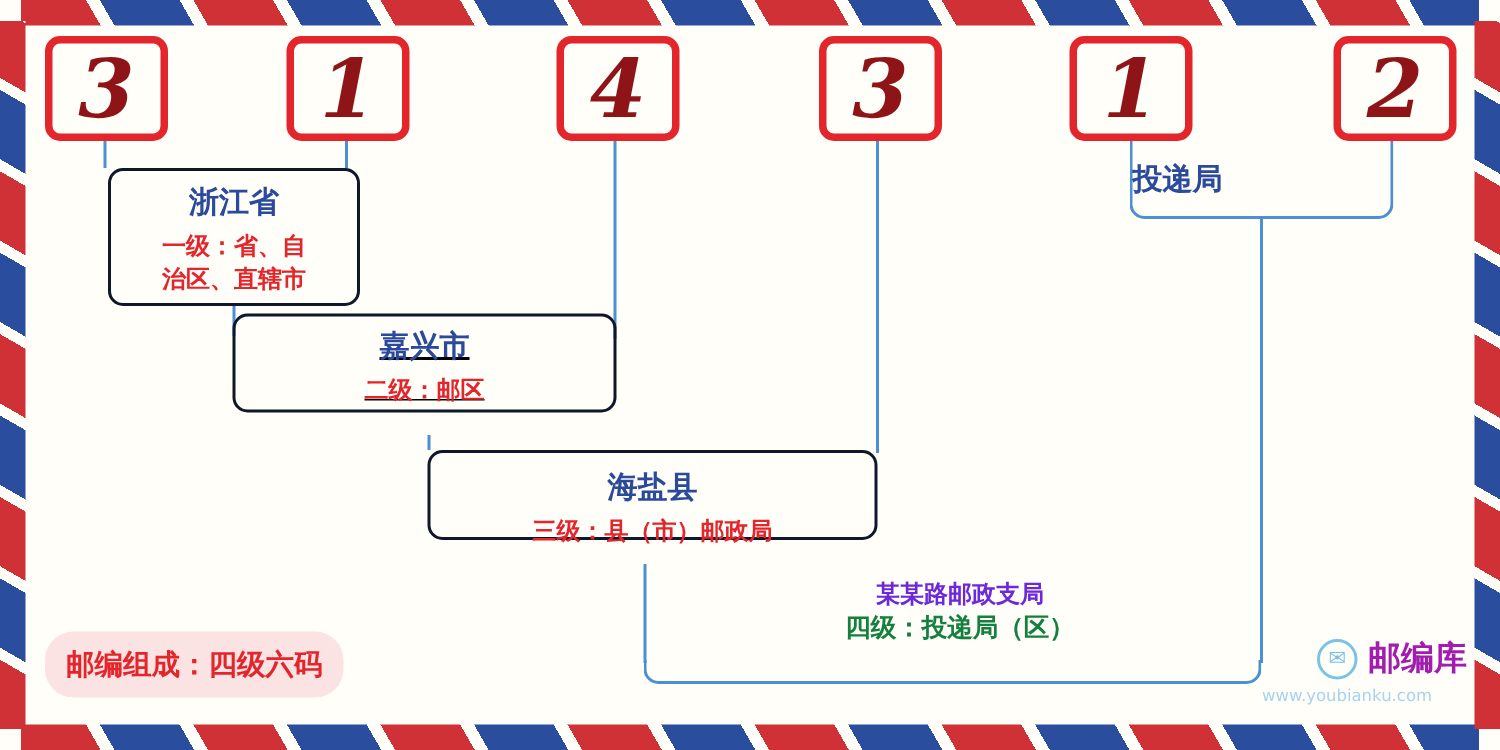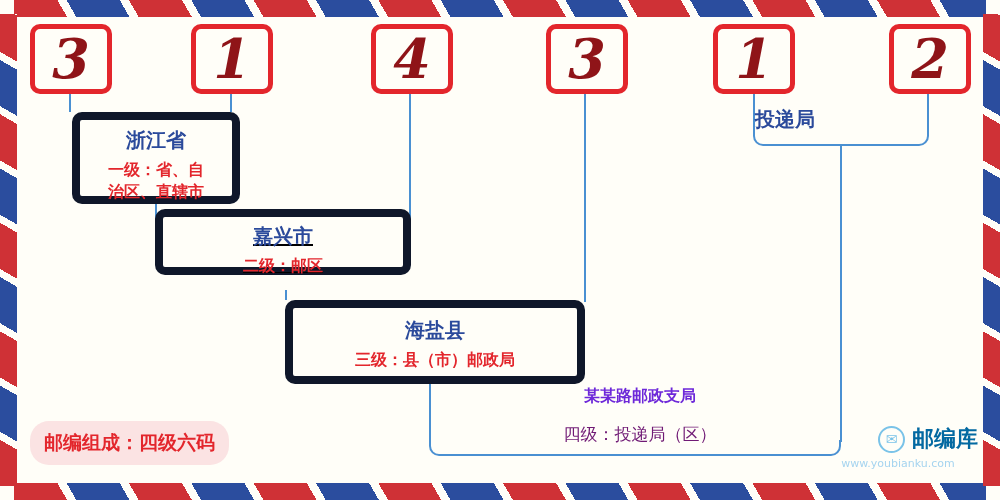--- a/index.html
+++ b/index.html
@@ -45,72 +45,72 @@
     font-family: "DejaVu Serif", "Liberation Serif", serif;
     font-style: italic; font-weight: bold;
     font-size: 54px; line-height: 1; color: #8f1418;
   }
 
   
   .vline { position: absolute; width: 2px; background: #4a90d2; }
 
   
   .label-box {
-    position: absolute; border: 8px solid #0f172a; border-radius: 10px;
+    position: absolute; border: 2px solid #0f172a; border-radius: 10px;
     box-sizing: border-box; text-align: center; background: transparent;
   }
   .place { color: #2b4a9b; font-weight: bold; font-size: 20px; line-height: 1.3; }
   .desc  { color: #e3262c; font-weight: bold; font-size: 16px; line-height: 1.4; margin-top: 6px; }
 
   
   .bracket {
     position: absolute; border: 2px solid #4a90d2; border-top: none;
     border-radius: 0 0 10px 10px; box-sizing: border-box;
     text-align: left; background: transparent;
   }
   #delivery-bracket { left: 753px; top: 94px; width: 176px; height: 52px; padding-top: 12px; }
   #level4-corner    { left: 429px; top: 440px; width: 412px; height: 16px; }
 
   #rect-level1 { left: 72px;  top: 112px; width: 168px; height: 92px; padding-top: 7px; }
   #rect-level2 { left: 155px; top: 209px; width: 256px; height: 66px; padding-top: 6px; text-decoration: underline; }
-  #rect-level3 { left: 285px; top: 300px; width: 300px; height: 84px; padding-top: 9px; }
+  #rect-level3 { left: 285px; top: 300px; width: 300px; height: 60px; padding-top: 9px; }
 
   
   #c-digit1 { left: 69px;  top: 94px;  height: 18px; }
   #c-digit2 { left: 230px; top: 94px;  height: 18px; }
   #c-l1-l2  { left: 155px; top: 204px; height: 20px; }
   #c-digit3 { left: 409px; top: 94px;  height: 132px; }
   #c-l2-l3  { left: 285px; top: 290px; height: 10px; }
   #c-digit4 { left: 584px; top: 94px;  height: 208px; }
   #c-l3-l4  { left: 429px; top: 376px; height: 66px; }
   #c-right-long { left: 840px; top: 144px; height: 298px; }
 
   
   .level4-text {
     position: absolute; left: 440px; top: 386px; width: 400px; text-align: center;
   }
   .branch-name { color: #6d28d9; font-weight: bold; font-size: 16px; }
-  .branch-desc { color: #701a75; font-weight: normal; font-size: 17px; margin-top: 16px; }
+  .branch-desc { color: #15803d; font-weight: bold; font-size: 17px; }
 
   
   .badge {
     position: absolute; left: 30px; top: 421px;
     background: #fbe3e3; border-radius: 19px; padding: 9px 14px;
     color: #e3262c; font-weight: bold; font-size: 19px;
   }
 
   
   .branding { position: absolute; right: 22px; top: 424px; width: 160px; }
   .brand-row { display: flex; align-items: center; justify-content: flex-end; gap: 7px; }
   .brand-icon {
     width: 27px; height: 27px; border: 2px solid #7ac3e8; border-radius: 50%;
     box-sizing: border-box; display: flex; align-items: center; justify-content: center;
     color: #7ac3e8; font-size: 14px; line-height: 1;
   }
-  .brand-name { color: #0369a1; font-weight: bold; font-size: 22px; }
+  .brand-name { color: #a21caf; font-weight: bold; font-size: 22px; }
   .brand-url  { text-align: center; color: #a6d4ef; font-size: 11px; margin-top: 3px; }
 </style>
 </head>
 <body>
 
 <div class="canvas">
 
   <div class="stripe-h stripe-top"></div>
   <div class="stripe-h stripe-bottom"></div>
   <div class="stripe-v stripe-left"></div>

